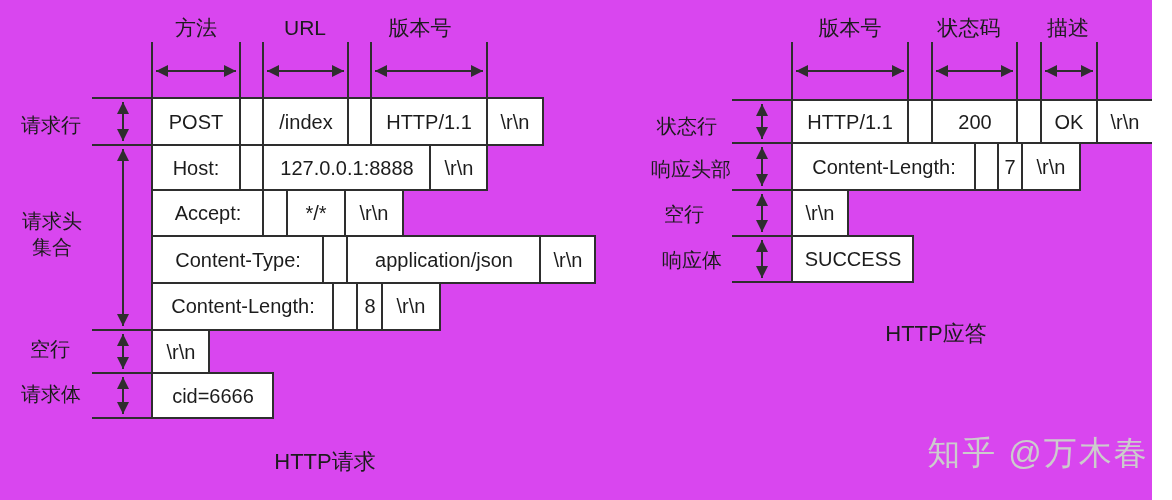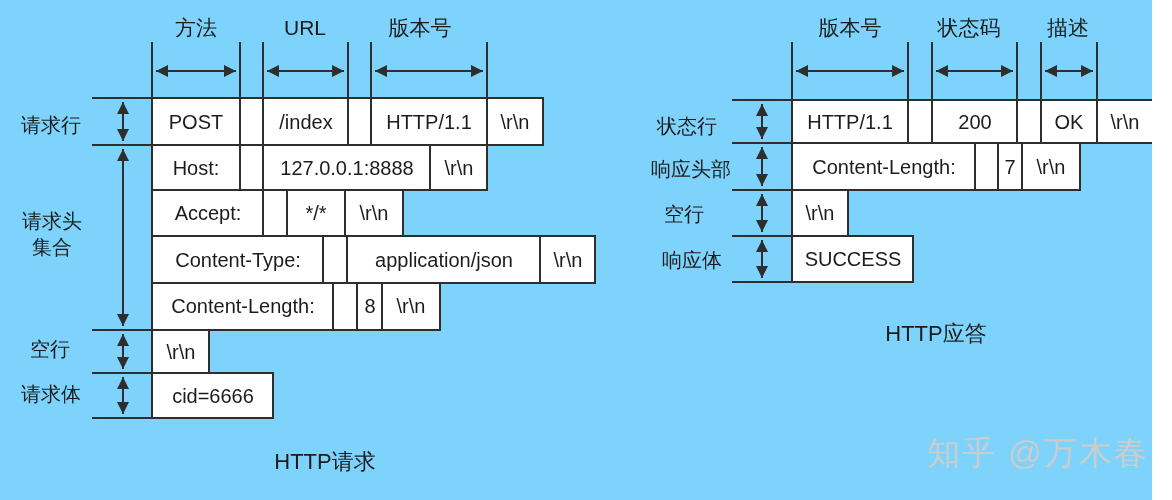--- a/index.html
+++ b/index.html
@@ -1,19 +1,19 @@
 <!DOCTYPE html>
 <html><head>
 <meta charset="utf-8">
 <style>
   html,body{margin:0;padding:0;background:#ffffff;}
   .stage{
     position:relative;
     width:1152px;height:500px;
-    background:#7dd3fc;
+    background:#d946ef;
     font-family:"Liberation Sans","DejaVu Sans",sans-serif;
     overflow:hidden;
   }
   svg{display:block;}
   .ln line{stroke:#2e2e2e;stroke-width:2;}
   rect.cell{fill:#ffffff;stroke:#2e2e2e;stroke-width:2;}
   text{
     font-family:"Liberation Sans","DejaVu Sans",sans-serif;
     fill:#1c1c1c;
     text-anchor:middle;

